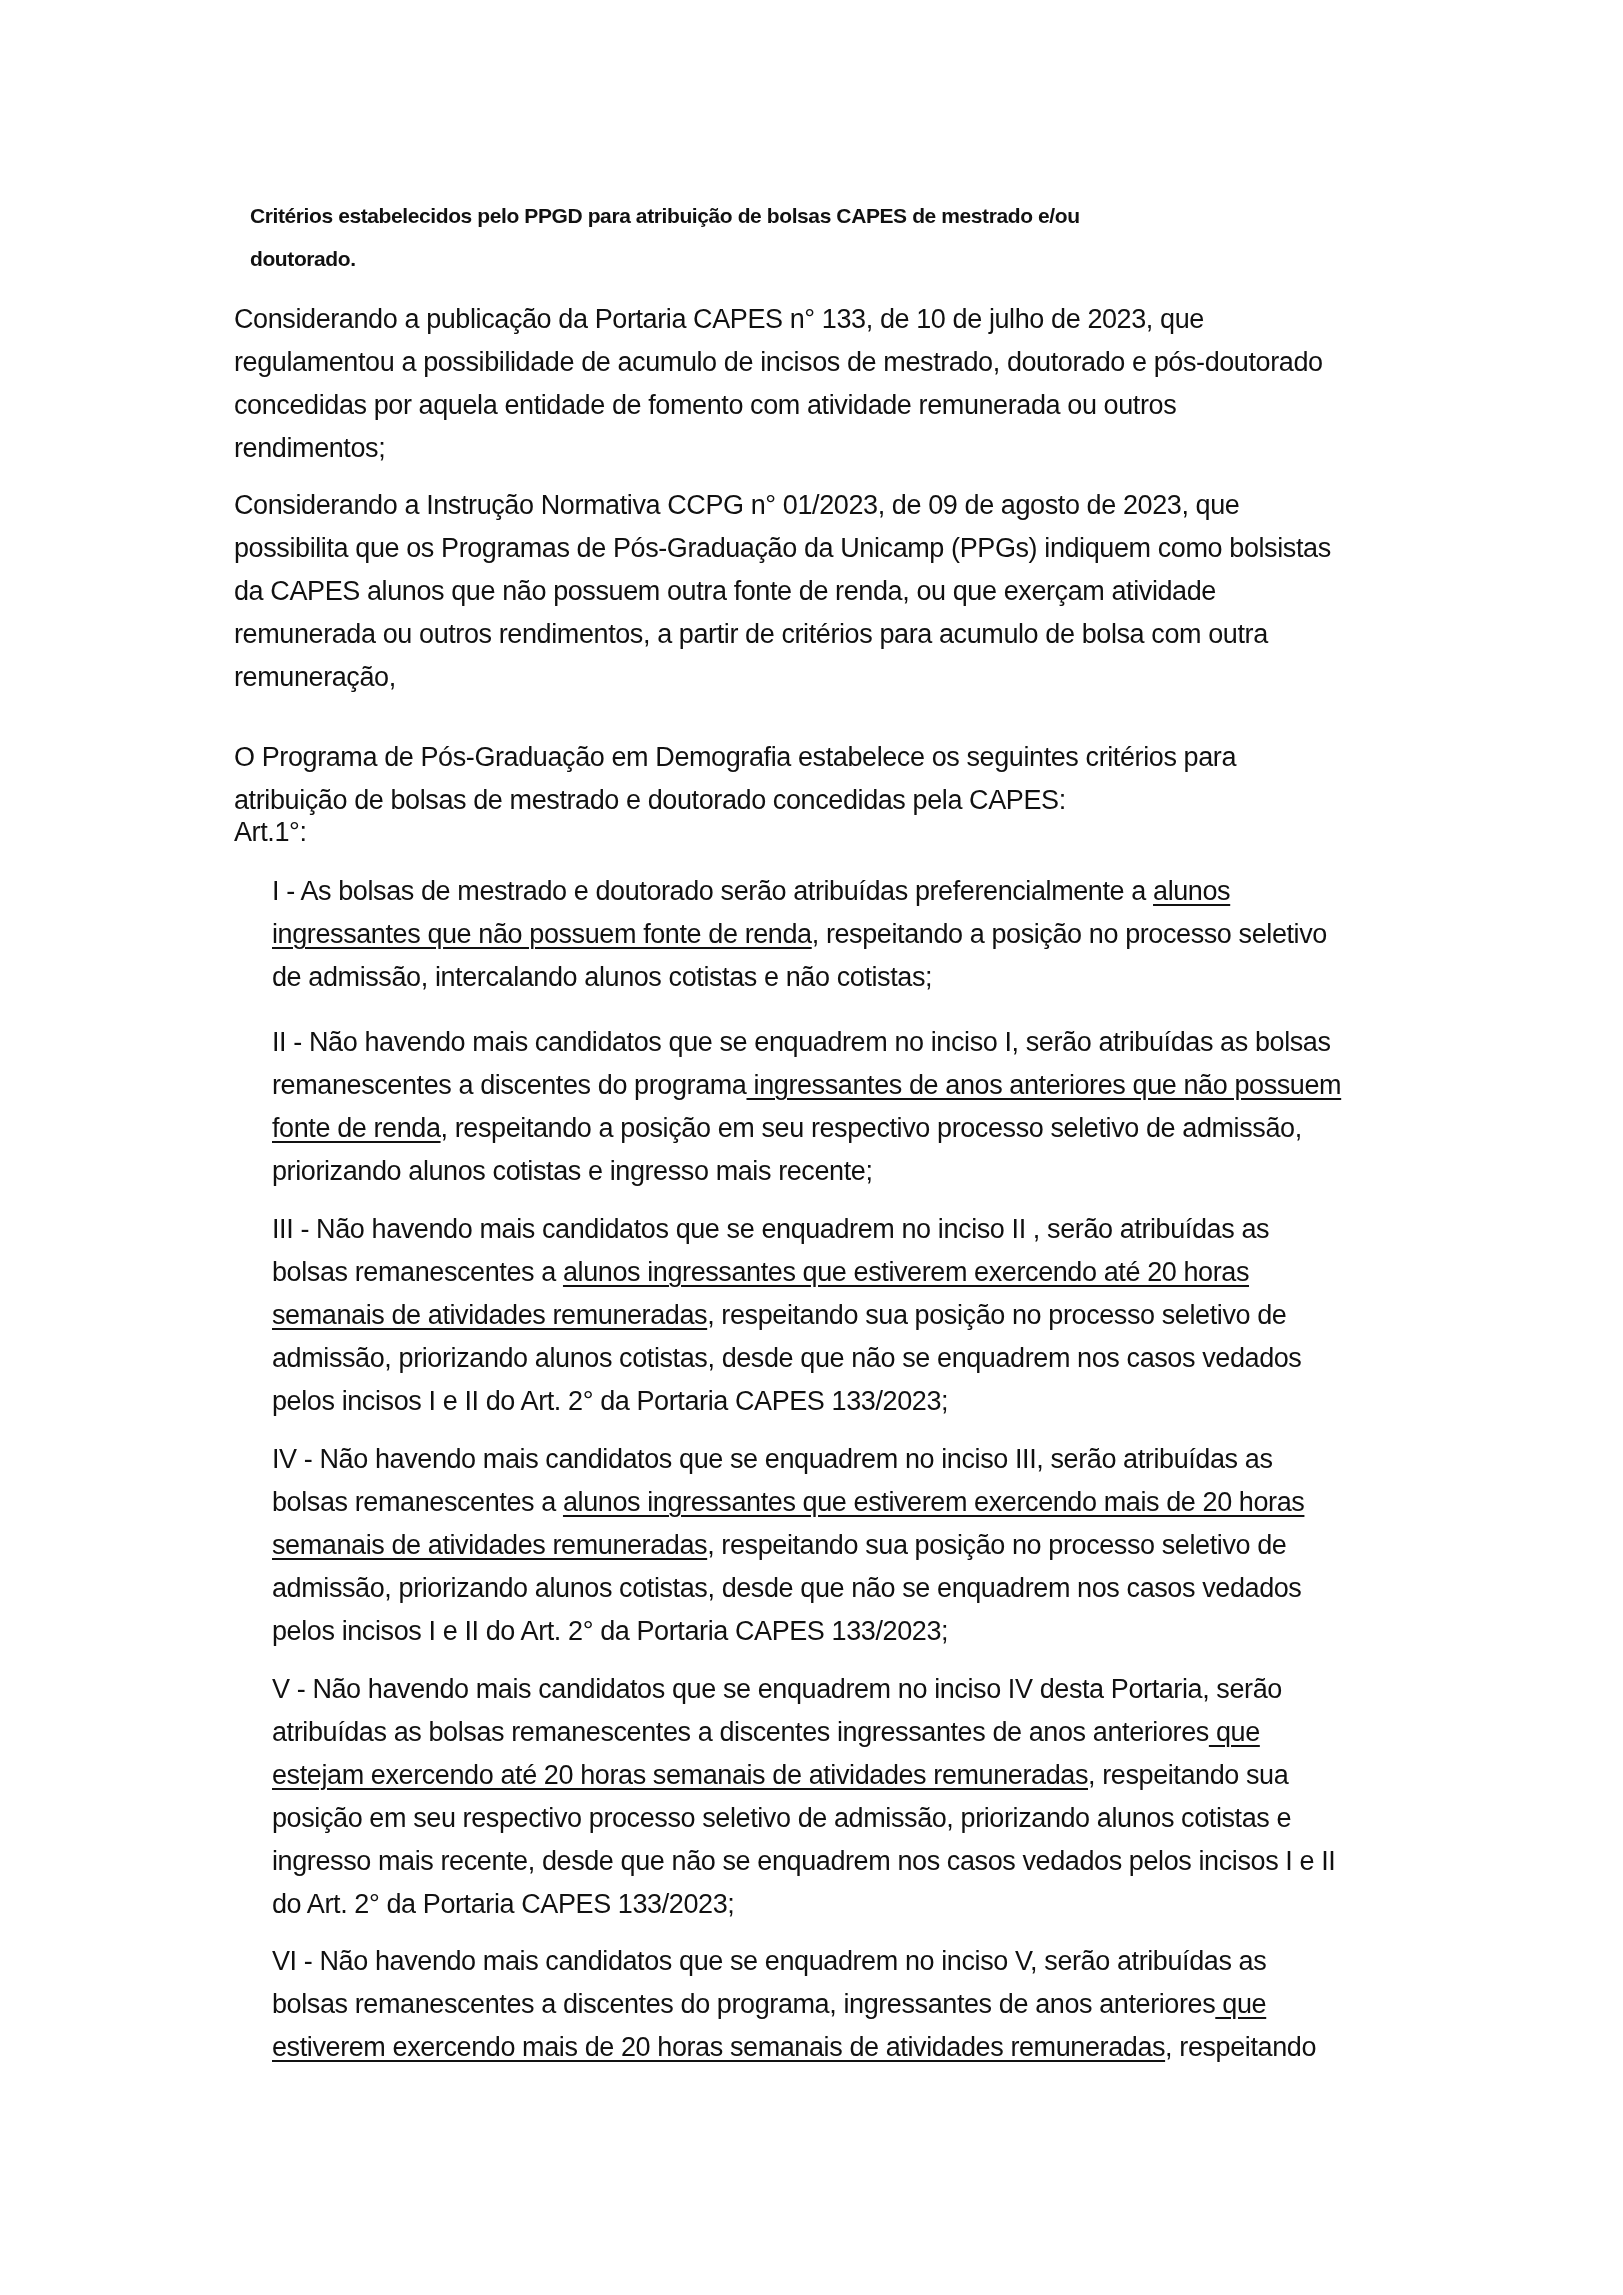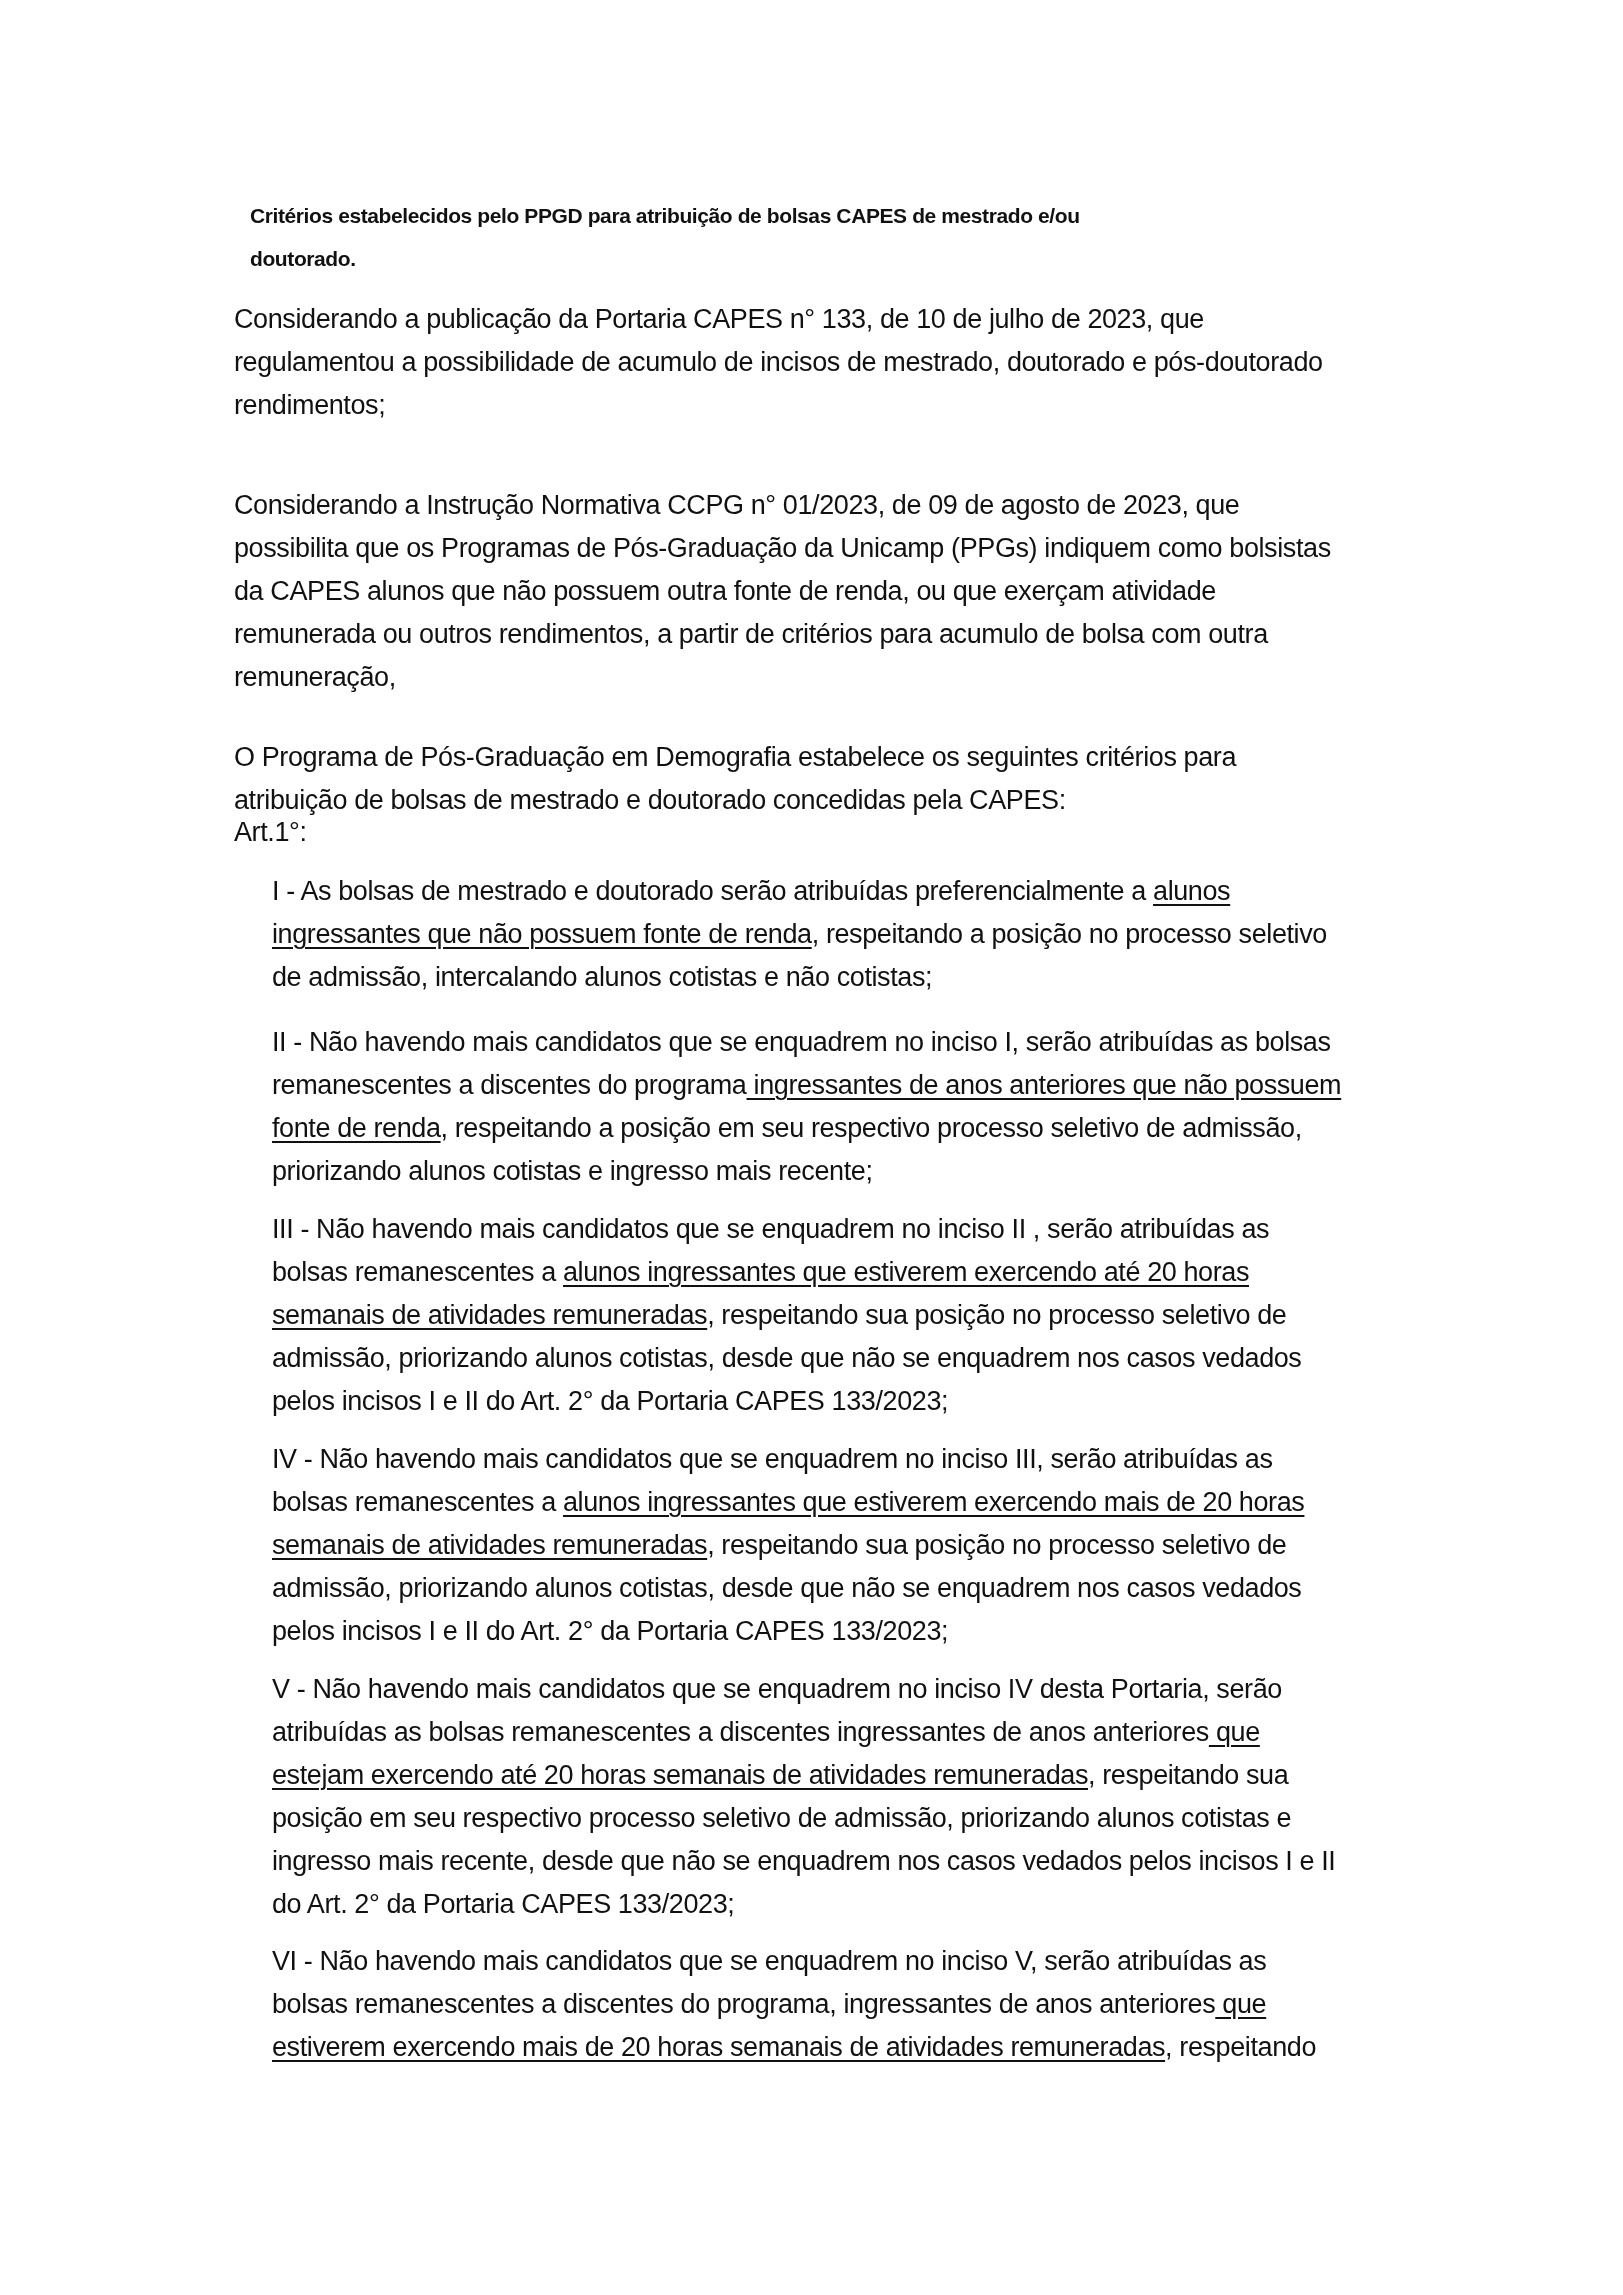--- a/index.html
+++ b/index.html
@@ -61,20 +61,21 @@
 
 <div class="page">
   <div class="title">
     <span class="line">Critérios estabelecidos pelo PPGD para atribuição de bolsas CAPES de mestrado e/ou</span>
     <span class="line">doutorado.</span>
   </div>
 
   <div class="para" style="top:298px;">
       <span class="line"><span>Considerando a publicação da Portaria CAPES n° 133, de 10 de julho de 2023, que</span></span>
       <span class="line"><span>regulamentou a possibilidade de acumulo de incisos de mestrado, doutorado e pós-doutorado</span></span>
+      <span class="line"><span>concedidas por aquela entidade de fomento com atividade remunerada ou outros</span></span>
       <span class="line"><span>rendimentos;</span></span>
     </div>
   <div class="para" style="top:484px;">
       <span class="line"><span>Considerando a Instrução Normativa CCPG n° 01/2023, de 09 de agosto de 2023, que</span></span>
       <span class="line"><span>possibilita que os Programas de Pós-Graduação da Unicamp (PPGs) indiquem como bolsistas</span></span>
       <span class="line"><span>da CAPES alunos que não possuem outra fonte de renda, ou que exerçam atividade</span></span>
       <span class="line"><span>remunerada ou outros rendimentos, a partir de critérios para acumulo de bolsa com outra</span></span>
       <span class="line"><span>remuneração,</span></span>
     </div>
   <div class="para" style="top:736px;">

